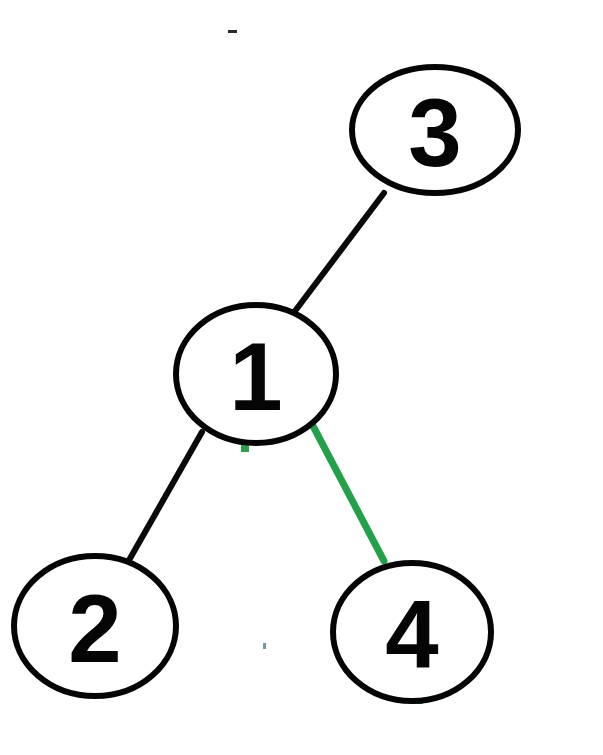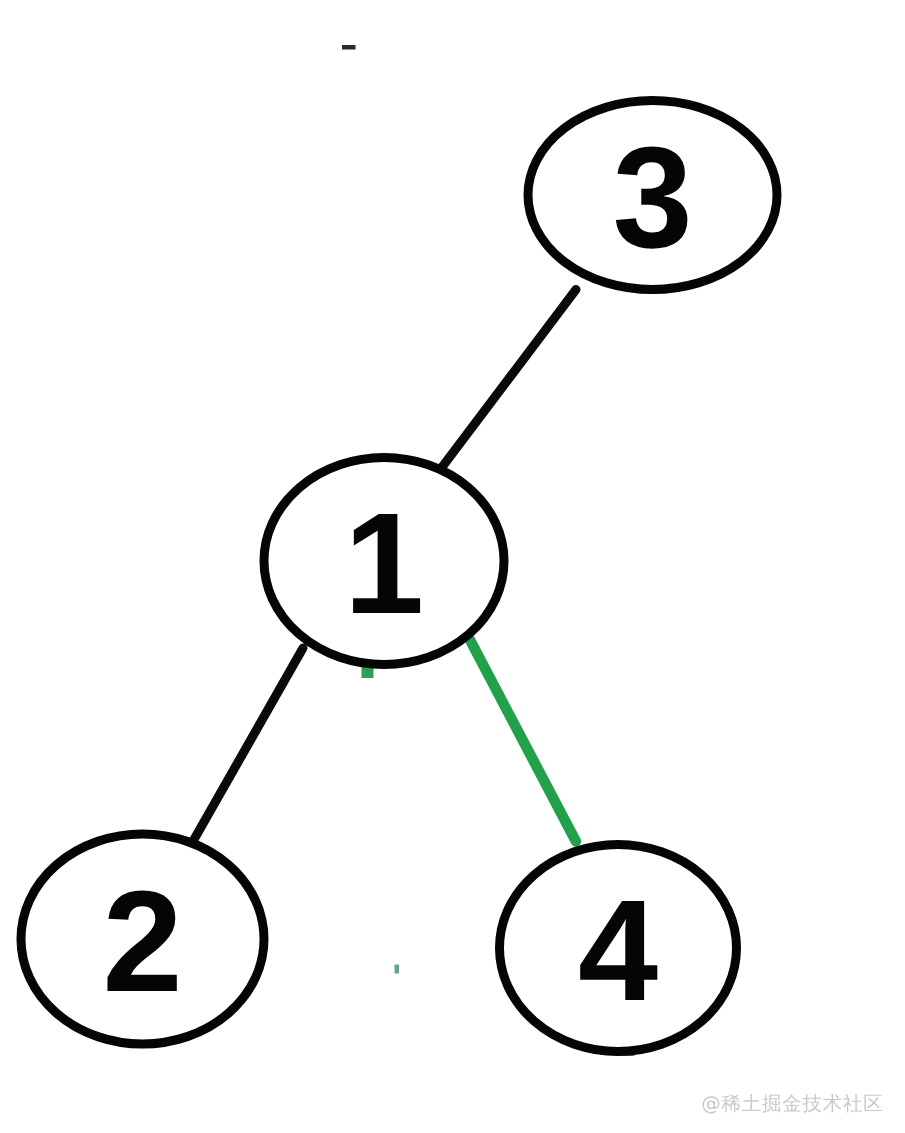--- a/index.html
+++ b/index.html
@@ -82,15 +82,14 @@
       </g>
 
       <g>
         <ellipse cx="412" cy="632" rx="79" ry="69" fill="#ffffff" stroke="#050505" stroke-width="6"></ellipse>
         <text class="node-label" text-anchor="middle" dominant-baseline="central" x="412" y="634" font-size="96">4</text>
       </g>
 
     </g>
   </svg>
 
-  <div class="watermark">@稀土掘金技术社区</div>
 
 </div>
 
 </body></html>

